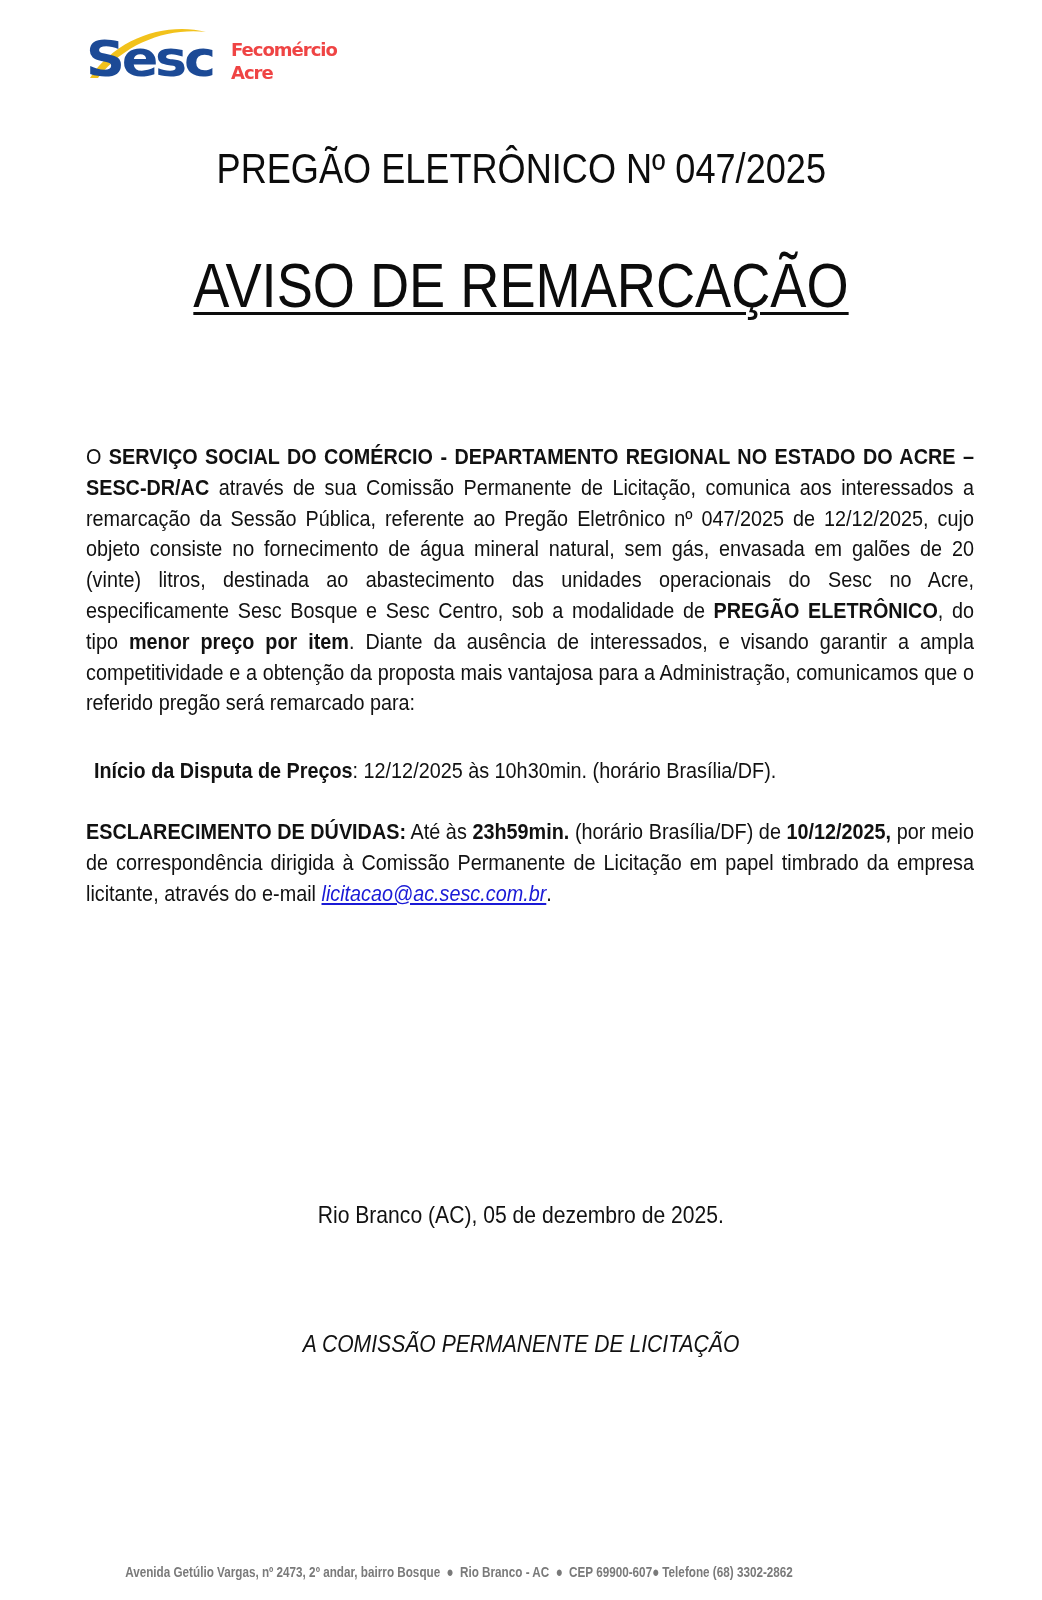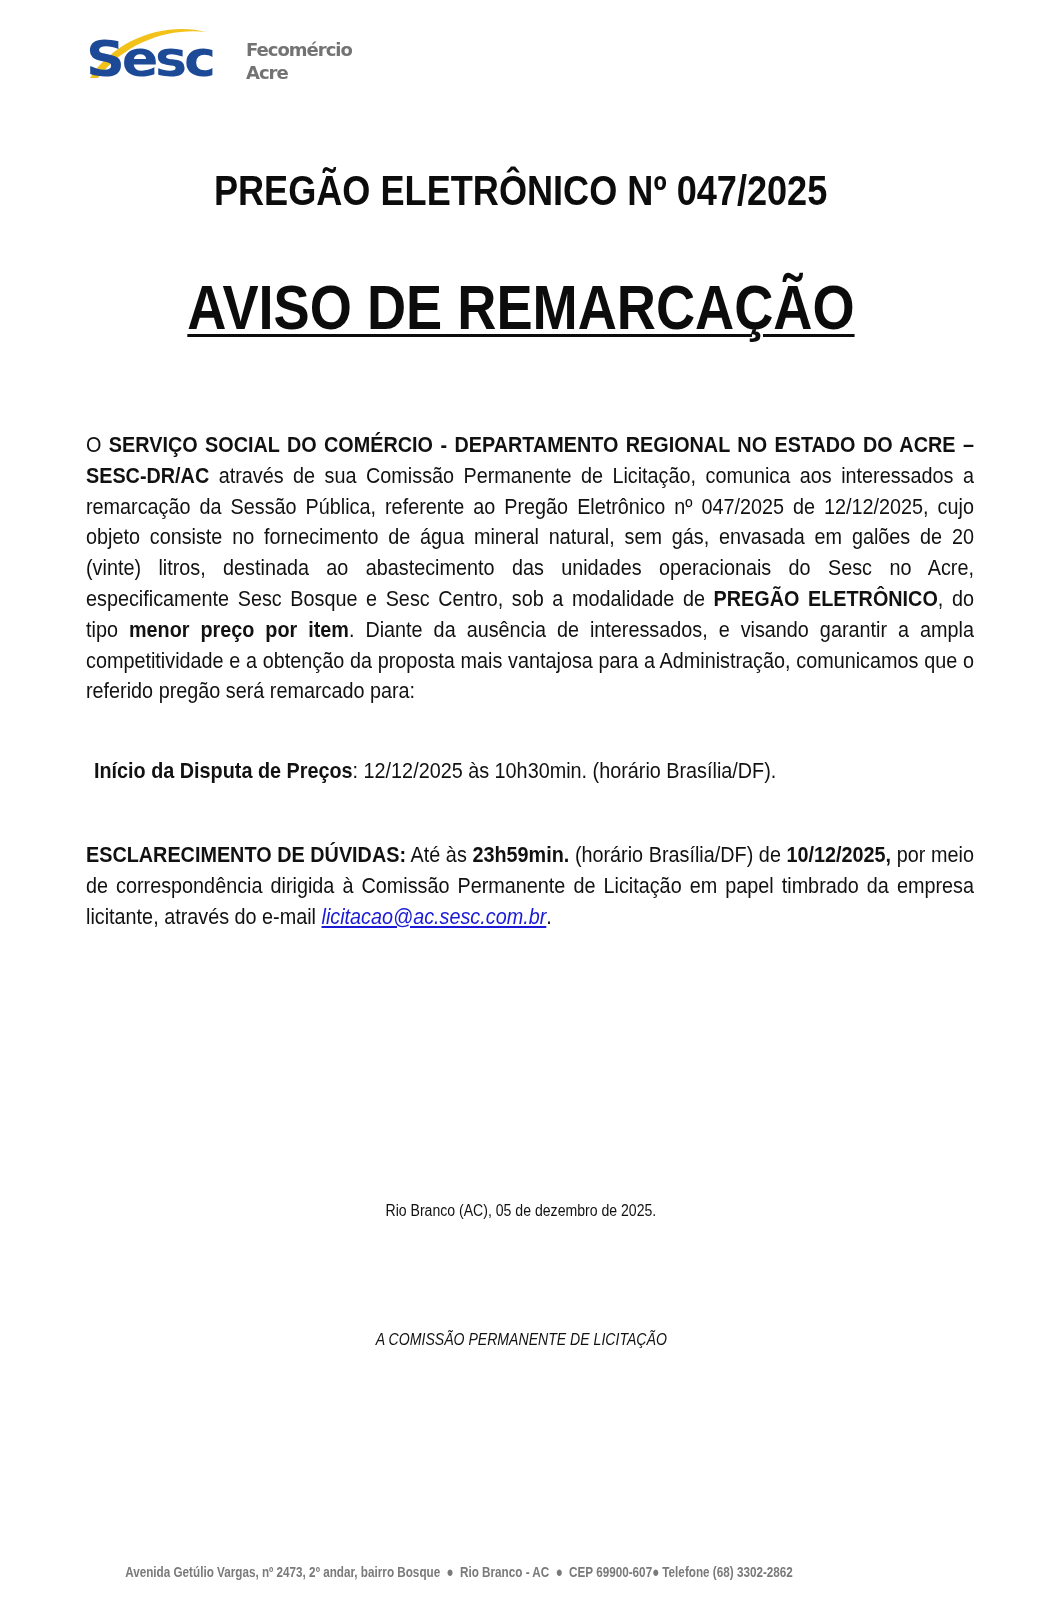--- a/index.html
+++ b/index.html
@@ -33,75 +33,74 @@
       font-weight: bold;
       font-size: 50px;
       letter-spacing: -3px;
       color: #1c4a96;
       line-height: 1;
       transform: scaleX(1.08);
       transform-origin: left top;
     }
     .logo-sub {
       position: absolute;
-      left: 160px;
+      left: 145px;
       font-family: "DejaVu Sans", sans-serif;
       font-weight: bold;
-      color: #737373;
+      color: #ef4444;
       font-size: 18px;
       letter-spacing: -1px;
       line-height: 1;
     }
     .logo-sub.l1 { top: 21px; }
     .logo-sub.l2 { top: 44px; }
 
     
     .title {
       position: absolute;
       left: 0;
       width: 1042px;
       text-align: center;
-      font-weight: bold;
+      font-weight: normal;
       line-height: 1;
       color: #0c0c0c;
-      margin-top: 22px;
     }
     .title span { display: inline-block; transform: scaleX(0.86); transform-origin: center; }
     .title-1 { top: 148px; font-size: 42px; }
     .title-2 { top: 254px; font-size: 63px; }
     .title-2 span { text-decoration: underline; text-decoration-thickness: 3px; text-underline-offset: 5px; }
 
     
     .body-text {
       position: absolute;
       left: 86px;
       width: 888px;
       font-size: 22.5px;
       line-height: 30.8px;
       text-align: justify;
       color: #111;
     }
     .body-text b { font-weight: bold; }
-    .para-main { top: 430px; }
+    .para-main { top: 442px; }
     .para-inicio { top: 756px; text-align: left; margin-left: 8px; }
-    .para-esclarec { top: 817px; margin-top: 23px; }
+    .para-esclarec { top: 817px; }
     .body-text .inner { display: block; transform: scaleX(0.88); transform-origin: left top; width: 1009px; }
     .email-link {
       color: #1a1ad6;
       font-style: italic;
       text-decoration: underline;
     }
 
     
     .center-line {
       position: absolute;
       left: 0;
       width: 1042px;
       text-align: center;
-      font-size: 16px;
+      font-size: 24px;
       line-height: 1;
       color: #111;
     }
     .center-line span { display: inline-block; transform: scaleX(0.88); }
     .date-line { top: 1203px; }
     .commission-line { top: 1292px; font-style: italic; margin-top: 40px; }
 
     
     .footer {
       position: absolute;

